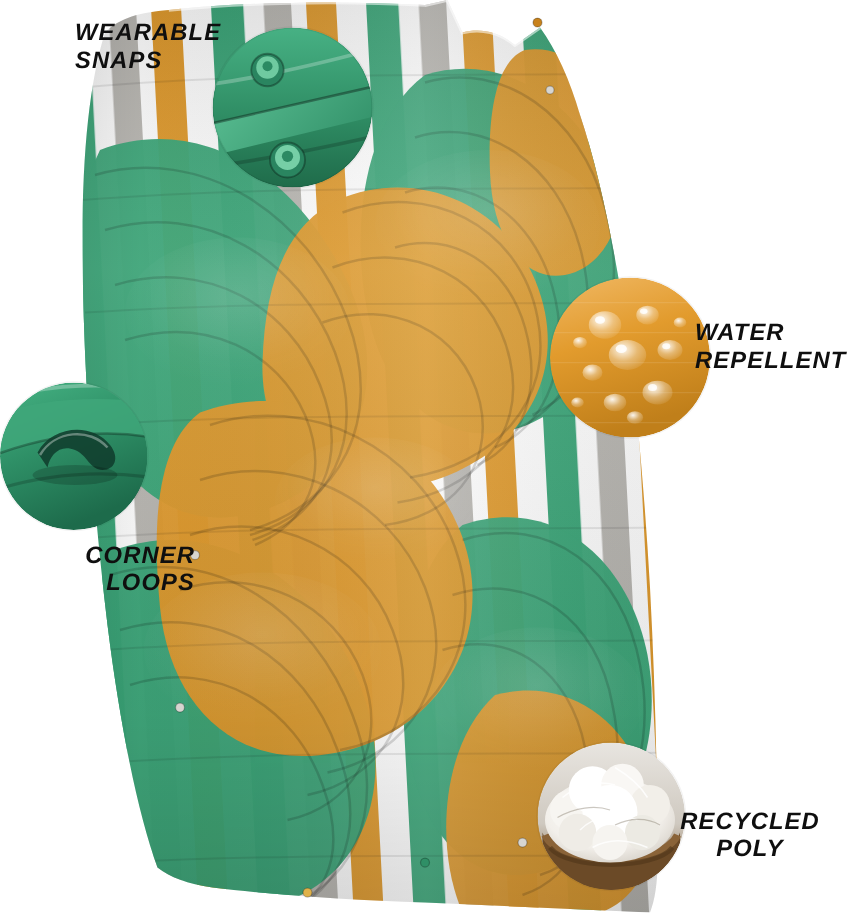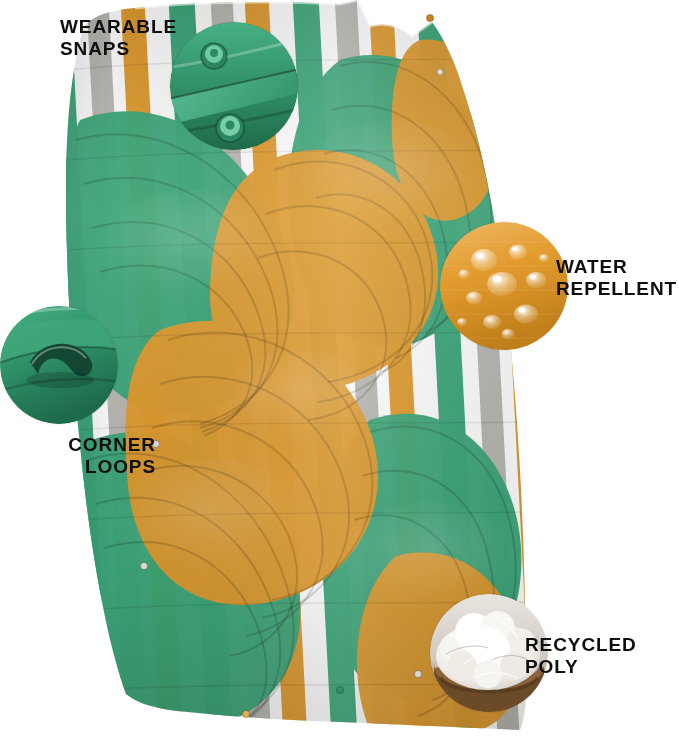--- a/index.html
+++ b/index.html
@@ -12,20 +12,21 @@
     height: 736px;
     font-family: "Liberation Sans", sans-serif;
     overflow: hidden;
   }
   #stage {
     position: relative;
     width: 679px;
     height: 736px;
     background: #ffffff;
     overflow: hidden;
+    font-style: italic;
   }
 
   
   .blanket-wrap {
     position: absolute;
     left: 40px;
     top: 0px;
     width: 520px;
     height: 736px;
   }
@@ -48,21 +49,21 @@
     line-height: 1.18;
     letter-spacing: 0.9px;
     color: #0f0f0f;
     text-transform: uppercase;
     white-space: pre-line;
   }
 
   #label-snaps   { left: 60px;  top: 16px;  width: 180px; text-align: left; }
   #label-water   { left: 556px; top: 256px; width: 130px; text-align: left; }
   #label-corner  { left: 6px;   top: 434px; width: 150px; text-align: right; }
-  #label-poly    { left: 525px; top: 634px; width: 150px; text-align: left; }
+  #label-poly    { left: 525px; top: 647px; width: 150px; text-align: center; }
 </style>
 </head>
 <body>
 
 <div id="stage">
 
   <div class="blanket-wrap">
     <svg class="blanket-svg" viewBox="0 0 520 736" preserveAspectRatio="none">
       <defs>
         <clipPath id="blanketClip">

